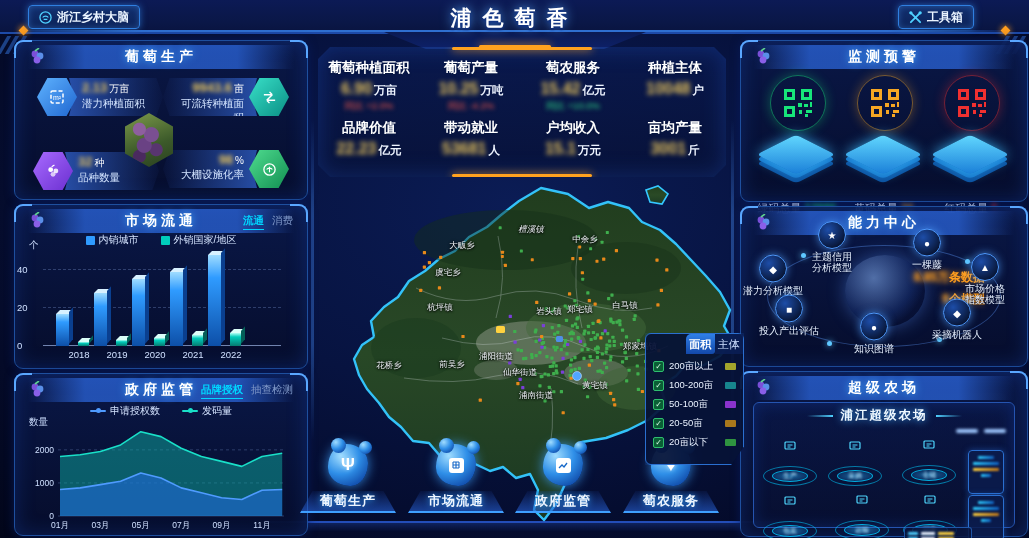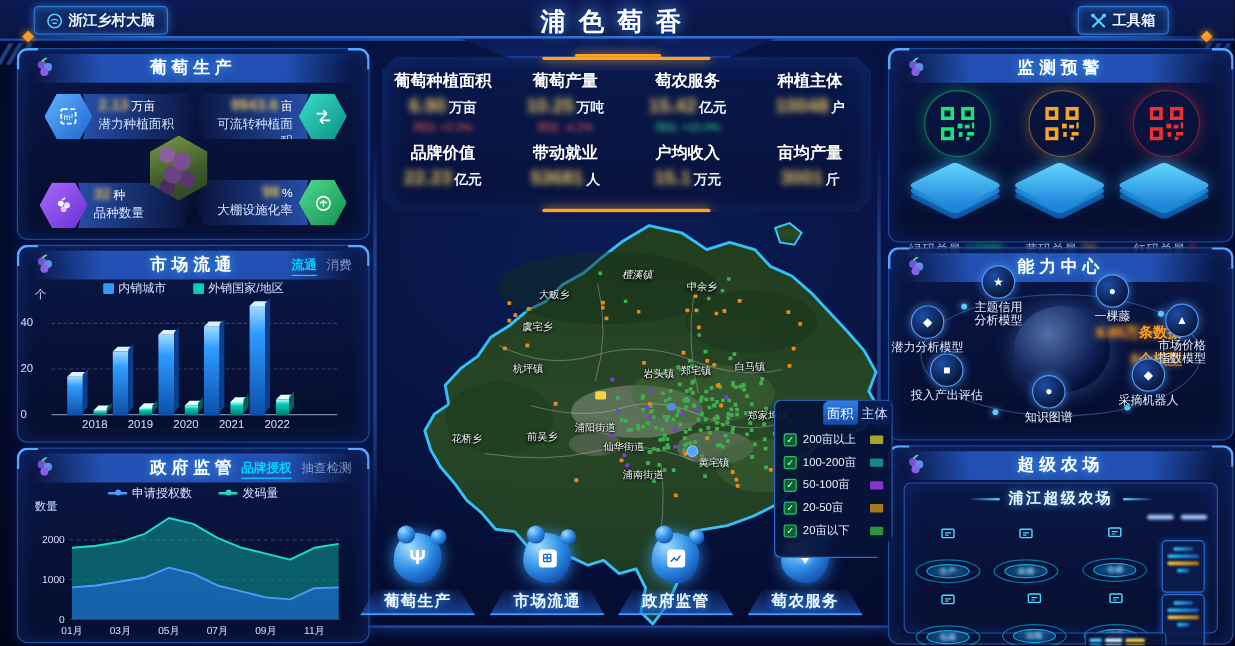--- a/index.html
+++ b/index.html
@@ -152,21 +152,21 @@
   
   #map-svg{position:absolute;left:346px;top:178px;}
   .town{position:absolute;transform:translate(-50%,-50%);font-size:8.5px;color:#f2f6fa;white-space:nowrap;
     text-shadow:0 1px 2px #000,0 0 3px #000;}
   
   .mlegend{position:absolute;left:645px;top:333px;width:97px;height:130px;background:rgba(6,18,55,.93);
     border:1px solid #2a6fd0;border-radius:6px;clip-path:polygon(0 0,100% 0,100% 86%,87% 100%,0 100%);
     box-shadow:0 0 10px rgba(40,110,220,.5);z-index:5;}
   .ml-tabs{display:flex;height:20px;}
   .ml-tab{flex:1;display:flex;align-items:center;justify-content:center;font-size:11px;cursor:pointer;color:#cfe0ff;background:rgba(10,30,84,.9);}
-  .ml-tab.on{background:linear-gradient(180deg,#2f7fe8,#1348a8);color:#fff;font-weight:normal;border-radius:5px 0 3px 0;margin-left:40px;}
+  .ml-tab.on{background:linear-gradient(180deg,#2f7fe8,#1348a8);color:#fff;font-weight:bold;border-radius:5px 0 3px 0;margin-left:40px;}
   .ml-row{display:flex;align-items:center;gap:5px;margin:6px 7px;cursor:pointer;}
   .ml-ck{width:9px;height:9px;flex:none;border:1px solid #2fbf6f;background:#0a5f35;color:#d8ffe8;font-size:8px;line-height:9px;text-align:center;border-radius:2px;}
   .ml-lb{flex:1;font-size:9.5px;color:#eaf2ff;white-space:nowrap;}
   .ml-sw{width:11px;height:7px;flex:none;border-radius:1px;}
   
   .nav-btn{position:absolute;top:444px;width:96px;text-align:center;cursor:pointer;}
   .nav-blob{position:relative;width:40px;height:42px;margin:0 auto;
     background:radial-gradient(circle at 32% 28%,#9fdcff,#2f8fe8 45%,#1454b2 78%);
     border-radius:46% 54% 44% 56%/54% 46% 56% 44%;box-shadow:0 0 12px rgba(60,160,255,.8);}
   .nav-blob::before,.nav-blob::after{content:"";position:absolute;border-radius:50%;

